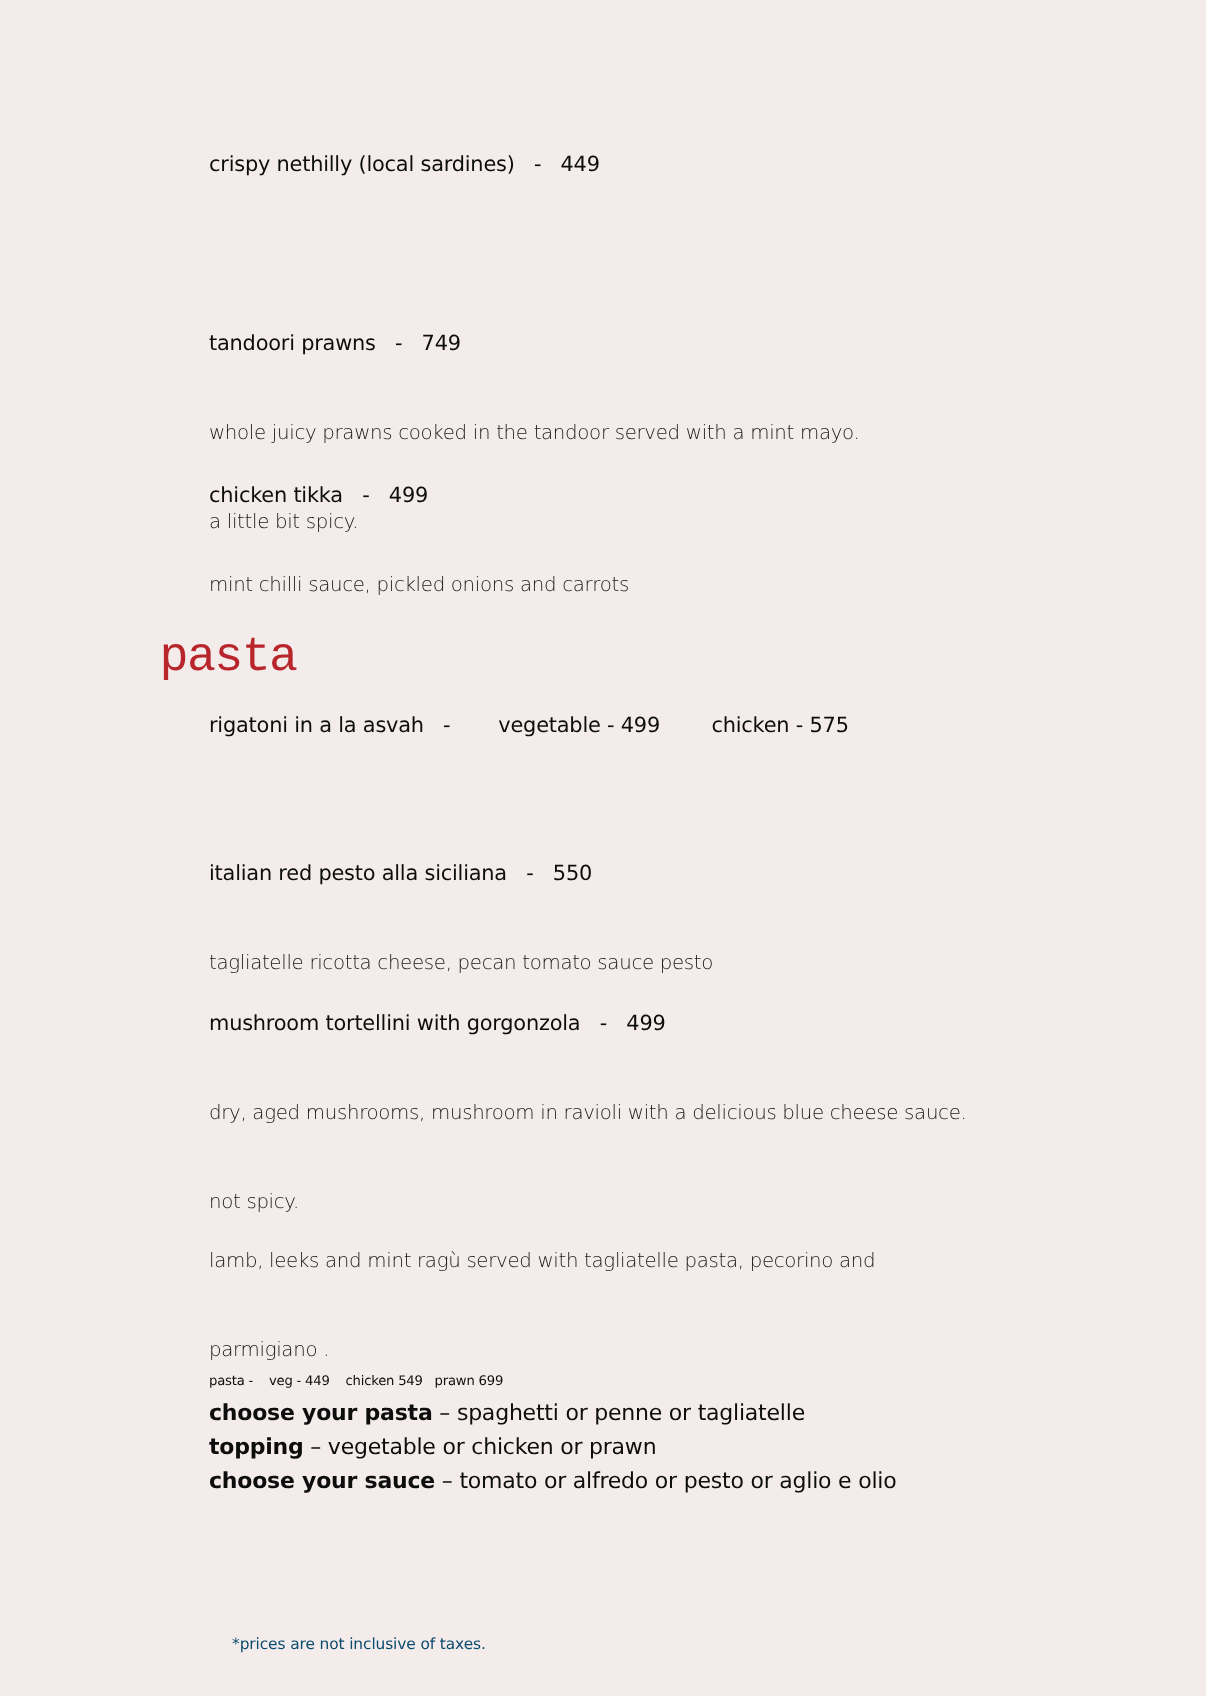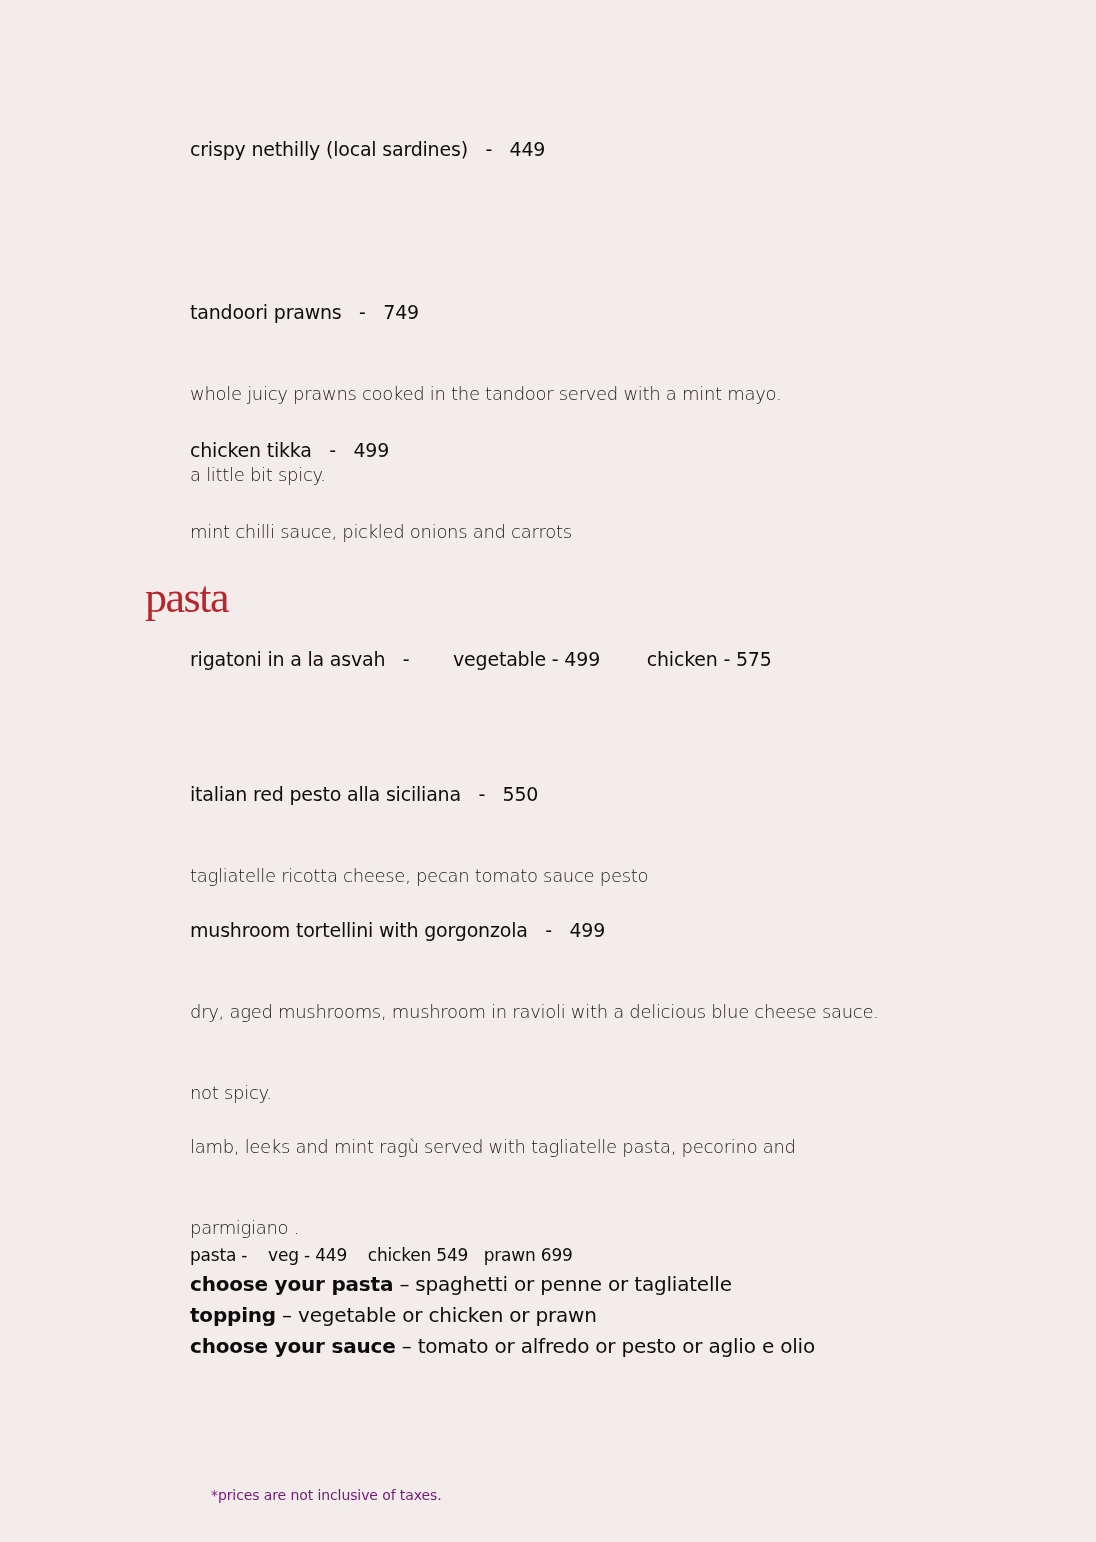--- a/index.html
+++ b/index.html
@@ -34,55 +34,55 @@
       line-height: 27px;
       color: #1a1a1a;
       white-space: pre;
       font-family: "DejaVu Sans", "Liberation Sans", sans-serif;
     }
     .item-desc .line { display: block; }
     .section-heading {
       position: absolute;
       left: 145px;
       top: 568px;
-      font-family: Liberation Serif, serif;
+      font-family: Liberation Mono, monospace;
       font-size: 44px;
       letter-spacing: -1.5px;
       color: #b8262c;
       line-height: 60px;
     }
     .price-spacer { display: inline-block; }
     .build-pasta {
       position: absolute;
       left: 190px;
       top: 1241px;
     }
     .build-header {
-      font-size: 17px;
+      font-size: 12px;
       font-weight: 500;
       letter-spacing: -0.2px;
       line-height: 28px;
       white-space: pre;
       color: #0d0d0d;
     }
     .build-line {
       font-size: 20px;
       line-height: 31px;
       white-space: pre;
       letter-spacing: -0.2px;
       color: #0d0d0d;
     }
     .build-line .label { font-weight: 600; }
     .build-line .options { font-weight: 400; text-align: right; }
     .footnote {
       position: absolute;
       left: 211px;
       top: 1487px;
       font-size: 14px;
-      color: #701a75;
+      color: #0c4a6e;
       letter-spacing: -0.1px;
     }
   </style>
 </head>
 <body>
 
 <div class="item" style="top:136px;">
   <div class="item-title"><span>crispy nethilly (local sardines)</span><span>   -   </span><span>449</span></div>
 </div>
 

